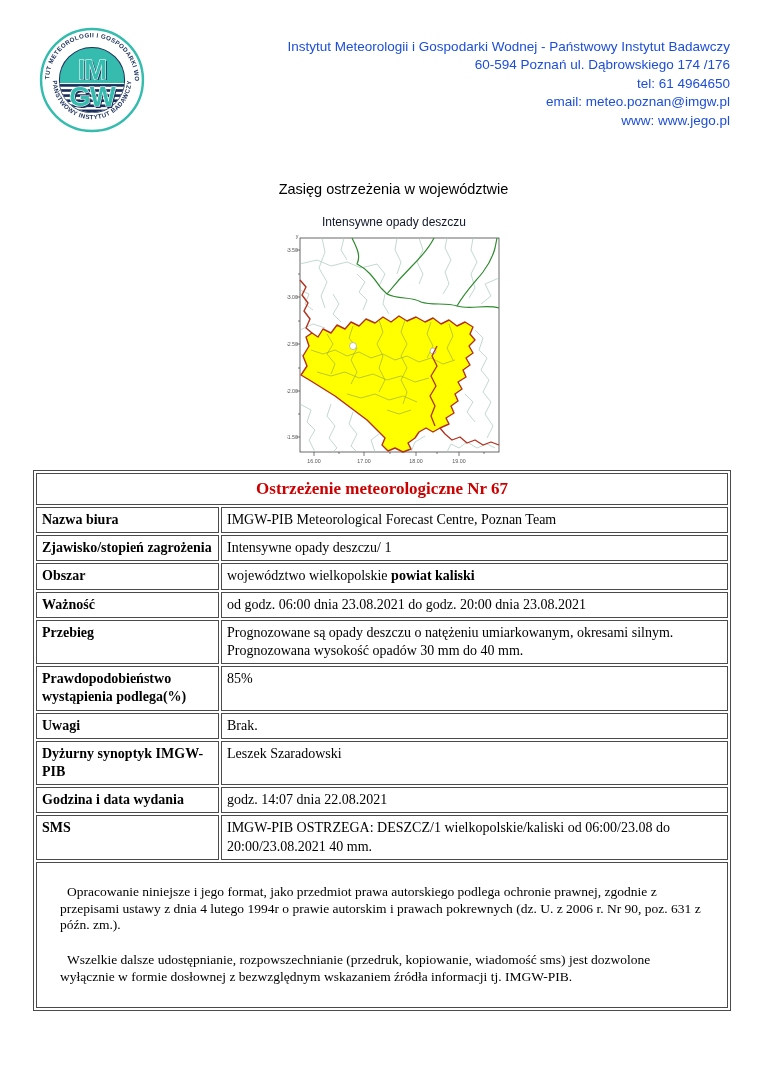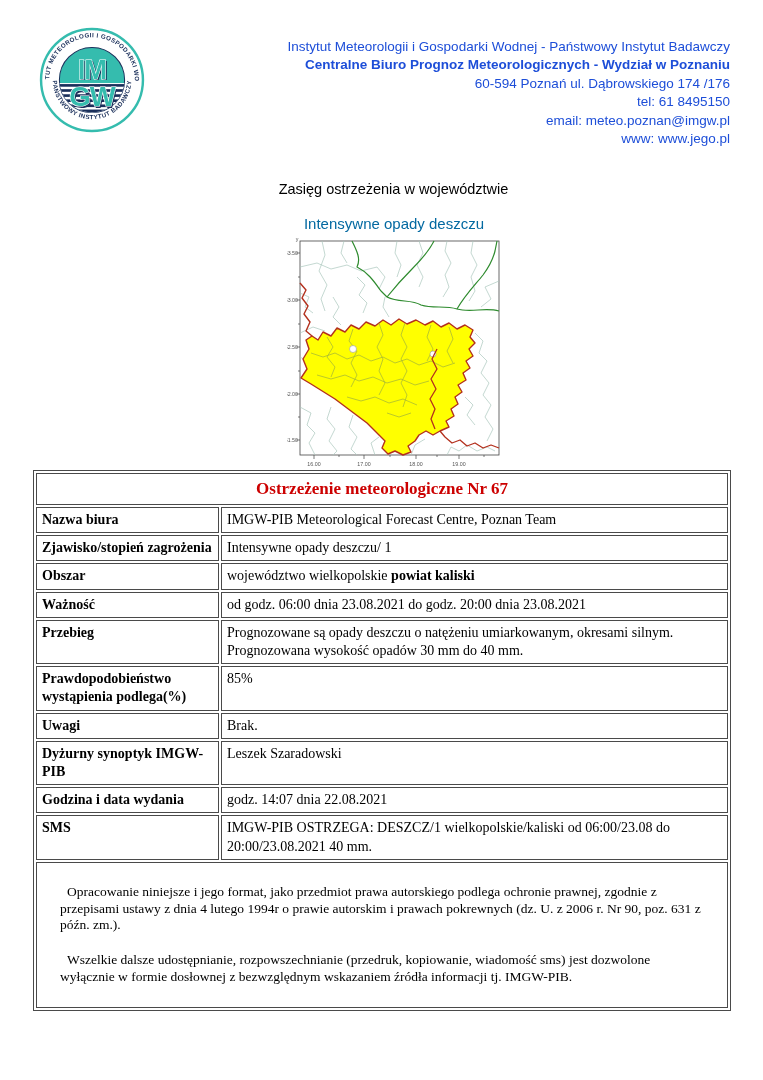--- a/index.html
+++ b/index.html
@@ -11,21 +11,21 @@
   .org-block{position:absolute;right:33px;top:38px;text-align:right;color:#1d4ed8;
              font-size:13.5px;line-height:18.4px;}
   .org-block .bold{font-weight:bold;}
 
   
   .section-title{position:absolute;left:0;top:181px;width:100%;text-align:center;
                  transform:translateX(12px);font-size:14.5px;color:#000;}
 
   
   .map-wrap{position:absolute;left:286px;top:215px;width:216px;text-align:center;}
-  .map-title{font-size:15px;color:#0369a1;margin:0 0 5px 0;}
+  .map-title{font-size:12px;color:#0f172a;margin:0 0 5px 0;}
   .map-svg{display:block;margin:0 auto;}
 
   
   .wtable{position:absolute;left:33px;top:470px;width:698px;border:1px solid #4a4a4a;
           border-spacing:2px;border-collapse:separate;background:#fff;
           font-family:"Liberation Serif",serif;font-size:14px;color:#000;}
   .wtable td{border:1px solid #4a4a4a;padding:3px 5px;vertical-align:top;line-height:1.3;}
   .wtable td.lbl{font-weight:bold;}
   .wtable td.title-cell{text-align:center;color:#CC0000;font-weight:bold;font-size:17px;
                         padding:4px 5px;}
@@ -64,23 +64,22 @@
     <g font-family="Liberation Sans, sans-serif" font-weight="bold" font-size="27" text-anchor="middle" letter-spacing="-1">
       <text x="54.3" y="53.3" fill="#1A2F5A">IM</text>
       <text x="53" y="52" fill="#35BCAE" stroke="#ffffff" stroke-width="1.1" paint-order="stroke">IM</text>
       <text x="54.3" y="80.3" fill="#1A2F5A">GW</text>
       <text x="53" y="79" fill="#35BCAE" stroke="#ffffff" stroke-width="1.1" paint-order="stroke">GW</text>
     </g>
   </svg>
 
   <div class="org-block">
     <div>Instytut Meteorologii i Gospodarki Wodnej - Państwowy Instytut Badawczy</div>
-    <div class="bold">Centralne Biuro Prognoz Meteorologicznych - Wydział w Poznaniu</div>
     <div>60-594 Poznań ul. Dąbrowskiego 174 /176</div>
-    <div>tel: 61 8495150</div>
+    <div>tel: 61 4964650</div>
     <div>email: meteo.poznan@imgw.pl</div>
     <div>www: www.jego.pl</div>
   </div>
 
   <div class="section-title">Zasięg ostrzeżenia w województwie</div>
 
   <div class="map-wrap">
     <div class="map-title">Intensywne opady deszczu</div>
     <svg class="map-svg" width="214" height="232" viewBox="0 0 214 232">
 

